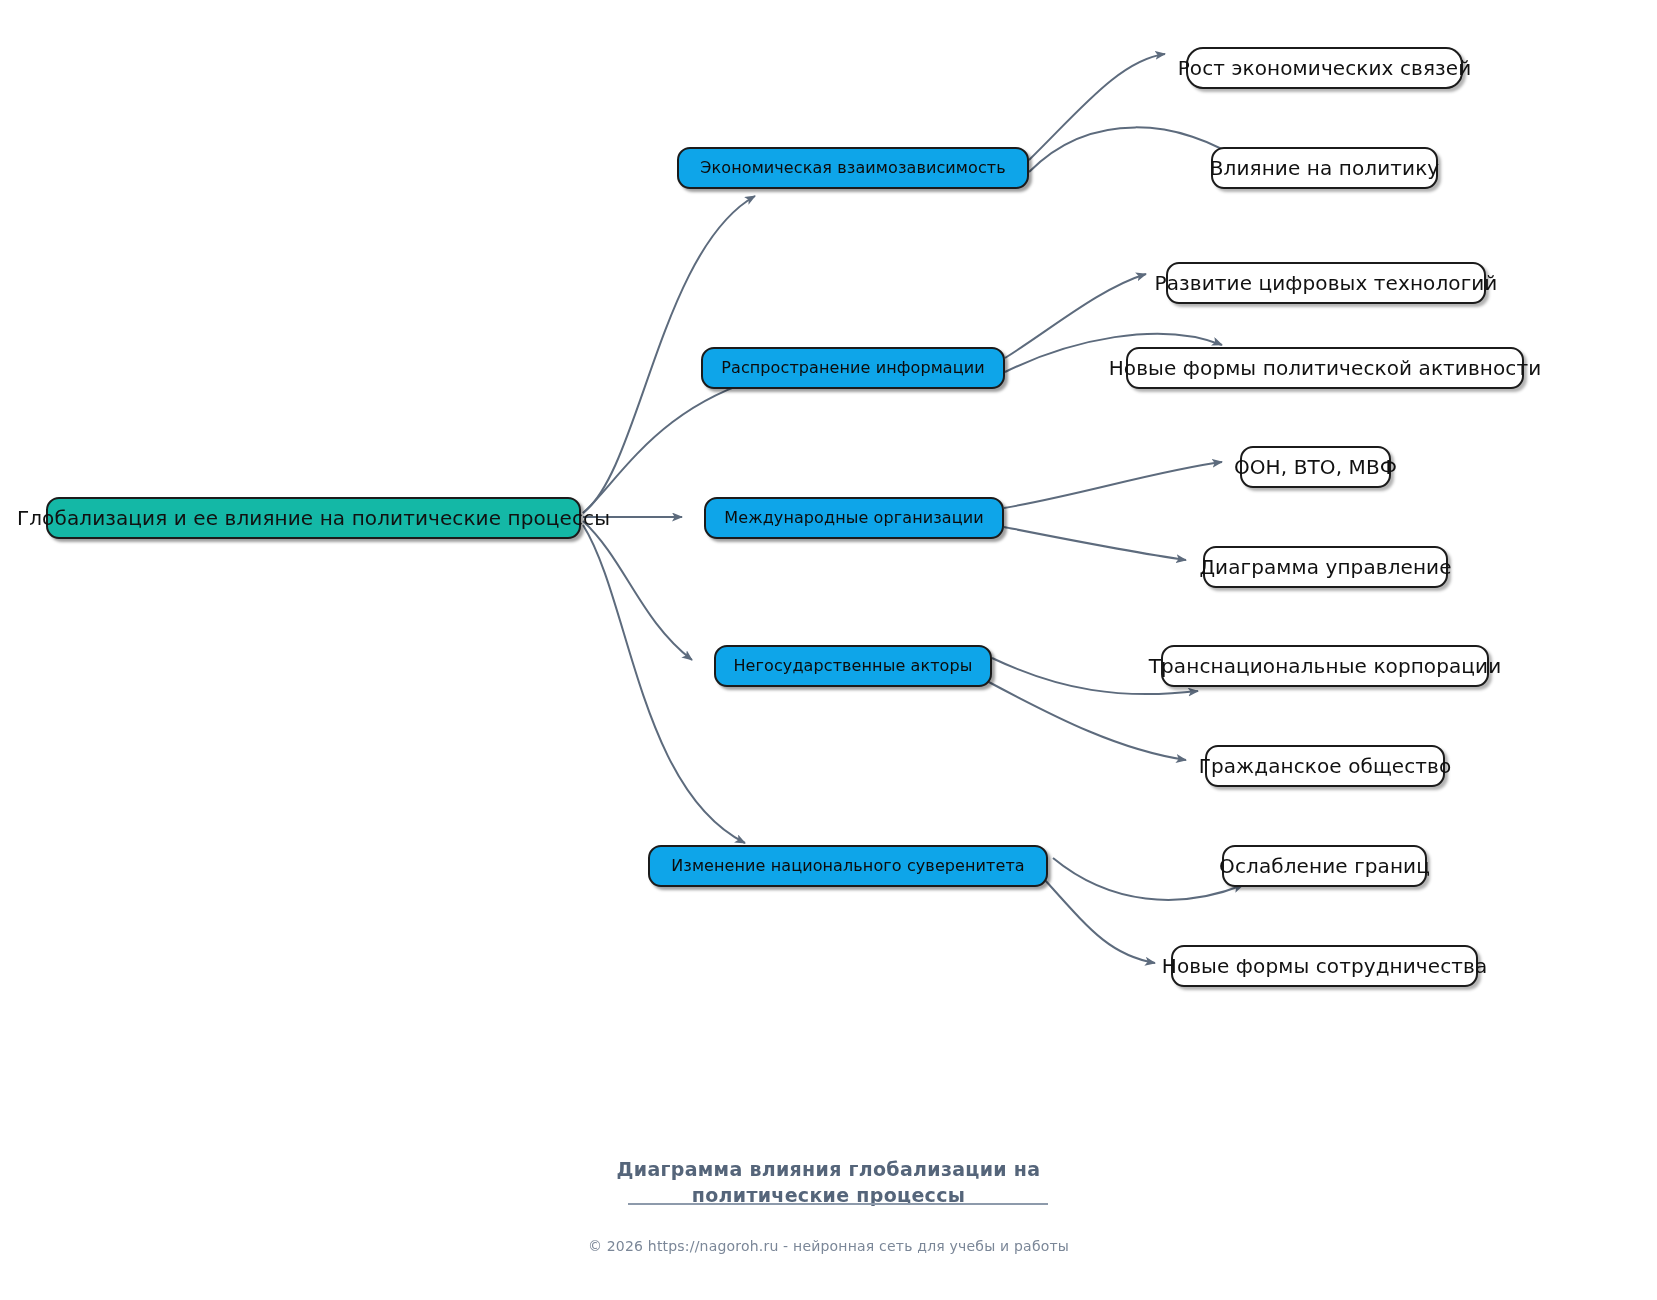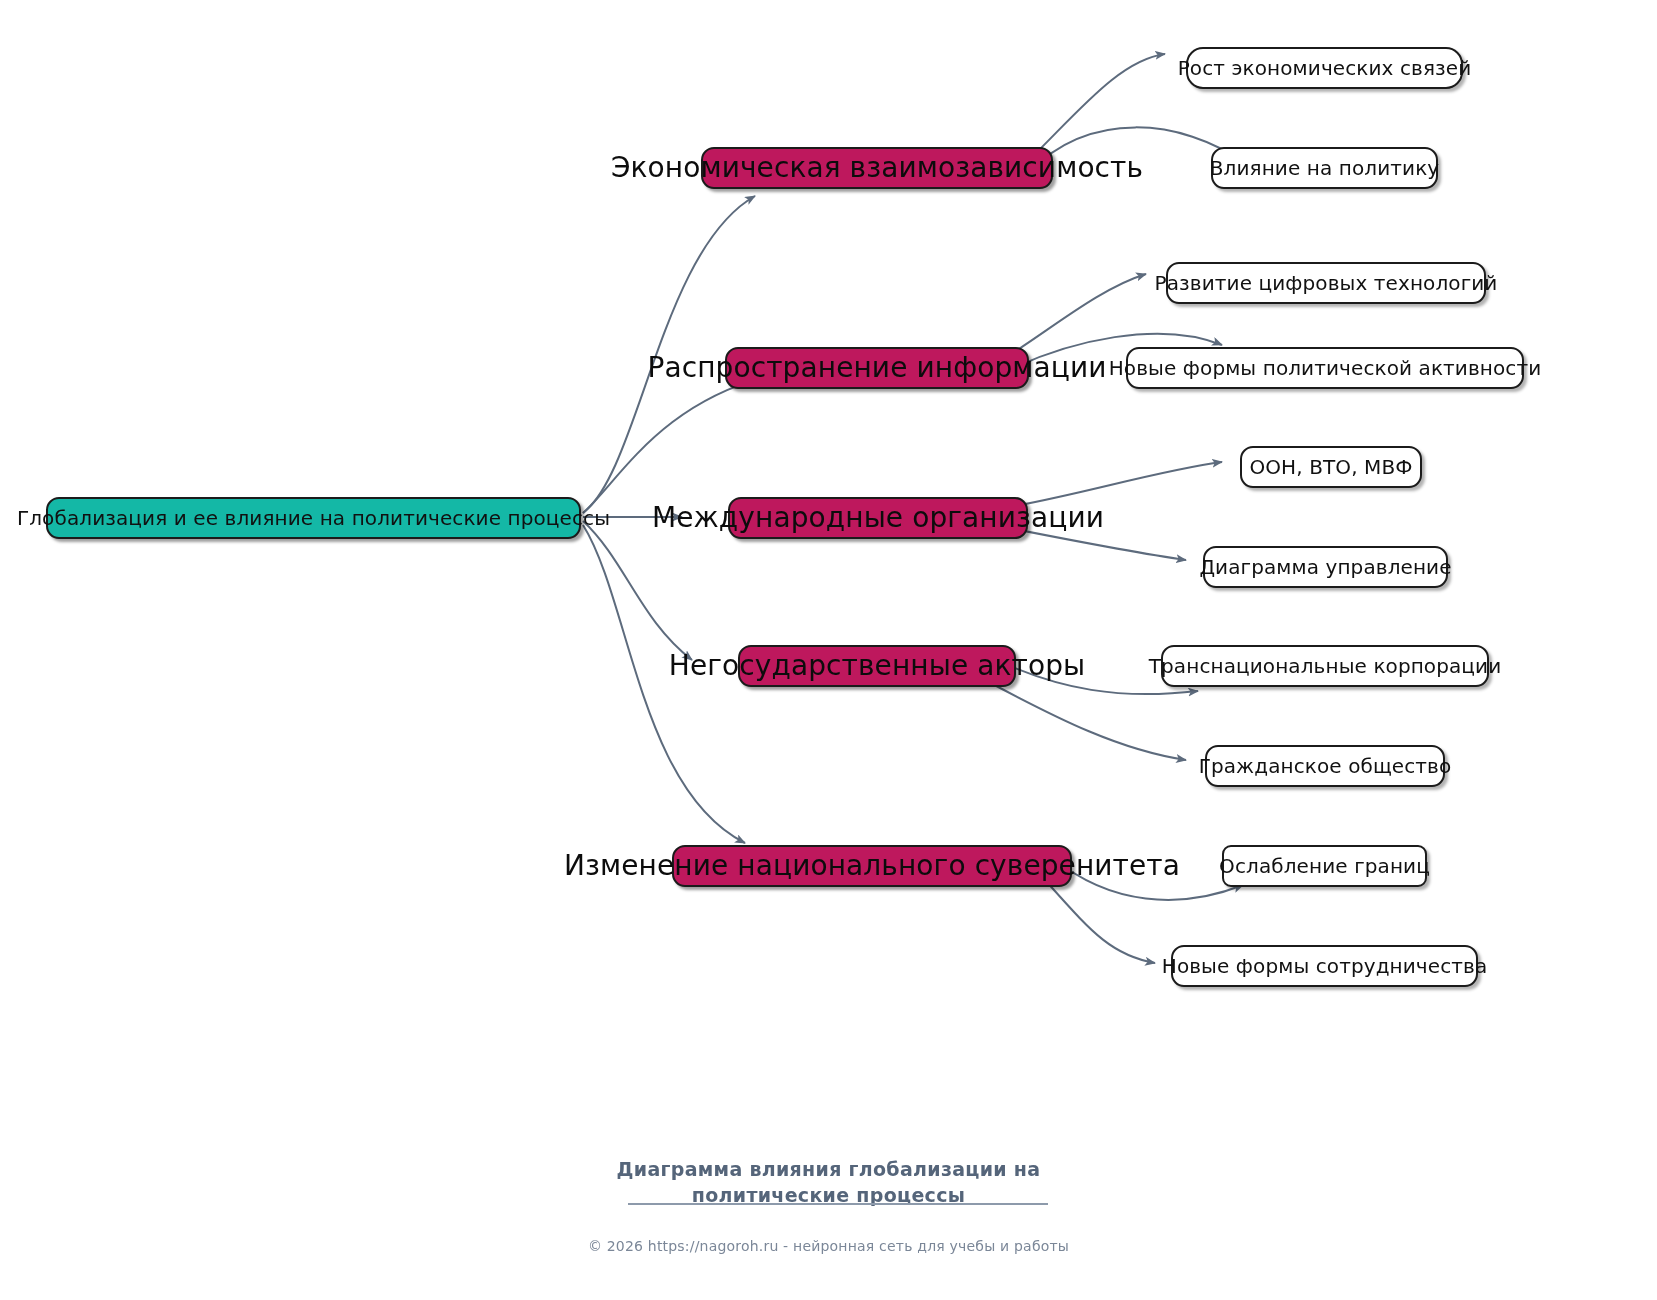--- a/index.html
+++ b/index.html
@@ -39,26 +39,25 @@
     letter-spacing: 0.1px;
   }
   .node-root {
     background: #14b8a6;
     border: 2px solid #1b1b1b;
     color: #111111;
     font-size: 20px;
     box-shadow: 3px 3px 3px rgba(0,0,0,0.38);
   }
   .node-branch {
-    background: #be185d;
+    background: #0ea5e9;
     border: 2px solid #1b1b1b;
     color: #0c0c0c;
-    font-size: 28px;
+    font-size: 16px;
     box-shadow: 3px 3px 3px rgba(0,0,0,0.38);
-    margin-left: 24px;
   }
   .node-leaf {
     background: #ffffff;
     border: 2px solid #1b1b1b;
     color: #111111;
     font-size: 20px;
     box-shadow: 3px 3px 3px rgba(0,0,0,0.30);
   }
   .footer {
     position: absolute;
@@ -139,39 +138,39 @@
       </div>
       <div class="node node-leaf" style="left: 1166px; top: 262px; width: 320px; height: 42px; justify-content: center;">
         <span>Развитие цифровых технологий</span>
       </div>
       <div class="node node-leaf" style="left: 1126px; top: 347px; width: 398px; height: 42px;">
         <span>Новые формы политической активности</span>
       </div>
       <div class="node node-branch" style="left: 704px; top: 497px; width: 300px; height: 42px;">
         <span>Международные организации</span>
       </div>
-      <div class="node node-leaf" style="left: 1240px; top: 446px; width: 182px; height: 42px; justify-content: center;">
+      <div class="node node-leaf" style="left: 1240px; top: 446px; width: 151px; height: 42px; justify-content: center;">
         <span>ООН, ВТО, МВФ</span>
       </div>
       <div class="node node-leaf" style="left: 1203px; top: 546px; width: 245px; height: 42px;">
         <span>Диаграмма управление</span>
       </div>
       <div class="node node-branch" style="left: 714px; top: 645px; width: 278px; height: 42px;">
         <span>Негосударственные акторы</span>
       </div>
       <div class="node node-leaf" style="left: 1161px; top: 645px; width: 328px; height: 42px;">
         <span>Транснациональные корпорации</span>
       </div>
       <div class="node node-leaf" style="left: 1205px; top: 745px; width: 240px; height: 42px;">
         <span>Гражданское общество</span>
       </div>
       <div class="node node-branch" style="left: 648px; top: 845px; width: 400px; height: 42px;">
         <span>Изменение национального суверенитета</span>
       </div>
-      <div class="node node-leaf" style="left: 1222px; top: 845px; width: 205px; height: 42px; border-radius: 9px;">
+      <div class="node node-leaf" style="left: 1222px; top: 845px; width: 205px; height: 42px;">
         <span>Ослабление границ</span>
       </div>
       <div class="node node-leaf" style="left: 1171px; top: 945px; width: 307px; height: 42px;">
         <span>Новые формы сотрудничества</span>
       </div>
     </div>
 
   <div class="footer footer-caption">
     <span>Диаграмма влияния глобализации на</span>
     <span class="line2">политические процессы</span>

